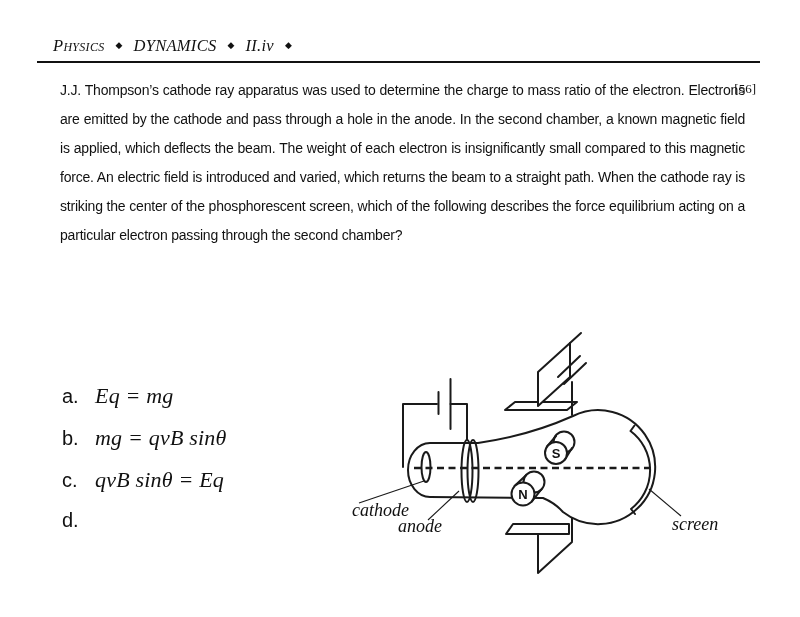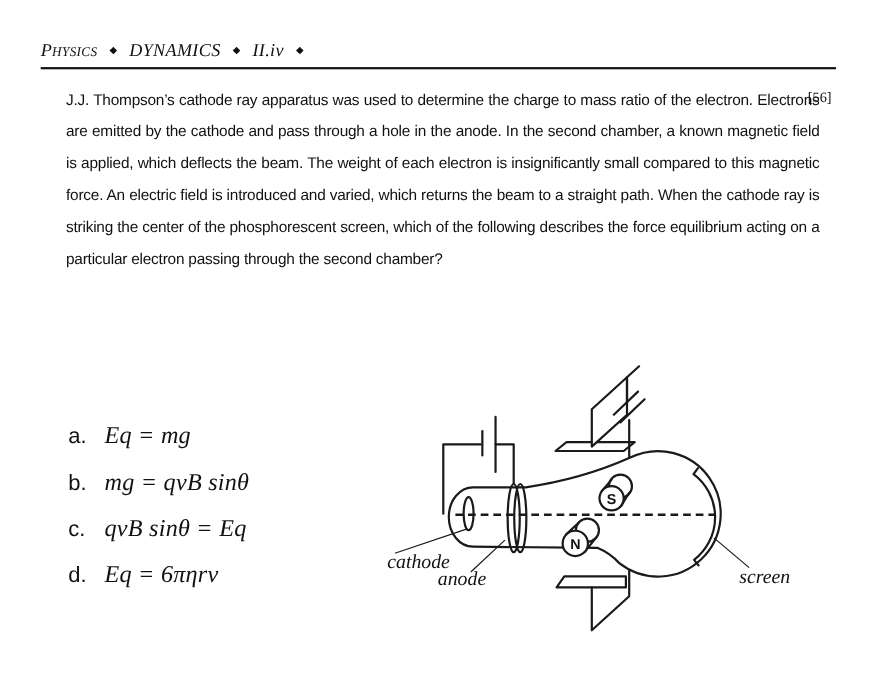--- a/index.html
+++ b/index.html
@@ -3,21 +3,21 @@
 <meta charset="utf-8">
 <style>
   html,body{margin:0;padding:0;background:#fff;}
   body{width:800px;height:617px;position:relative;overflow:hidden;
        font-family:"Liberation Sans",sans-serif;color:#111;}
 
   
   .header{position:absolute;left:37px;top:36px;width:723px;height:22px;
           font-family:"Liberation Serif",serif;font-style:italic;font-size:16.5px;
           display:flex;align-items:baseline;}
-  .hdr-course{font-variant:small-caps;letter-spacing:.3px;}
+  .hdr-course{font-variant:small-caps;letter-spacing:.3px;margin-left:16px;}
   .hdr-sep{font-style:normal;font-size:9px;margin:0 11px;position:relative;top:-3px;}
   .hdr-sub{letter-spacing:.3px;text-align:center;}
   .page-num{position:absolute;right:44px;top:37px;
             font-family:Liberation Serif, serif;font-size:13px;font-style:normal;margin-top:44px;}
   .rule{position:absolute;left:37px;top:61px;width:723px;height:2px;background:#111;}
 
   
   .question{position:absolute;left:60px;top:76px;width:685px;
             font-size:14px;line-height:29px;text-align:justify;
             letter-spacing:-0.2px;}
@@ -64,21 +64,20 @@
   <div class="option">
     <span class="opt-letter">b.</span>
     <span class="opt-formula">mg = qvB sinθ</span>
   </div>
   <div class="option">
     <span class="opt-letter">c.</span>
     <span class="opt-formula">qvB sinθ = Eq</span>
   </div>
   <div class="option">
     <span class="opt-letter">d.</span>
-    <span class="opt-formula">Eq = 6πηrv</span>
   </div>
 </div>
 
 <svg class="diagram" width="800" height="617" viewBox="0 0 800 617" aria-hidden="true">
 
   <path class="wfill" d="M 430,443
            A 22 27 0 0 0 430,497
            L 543,498
            Q 555,503 563,512
            A 57 57 0 1 0 573,416

